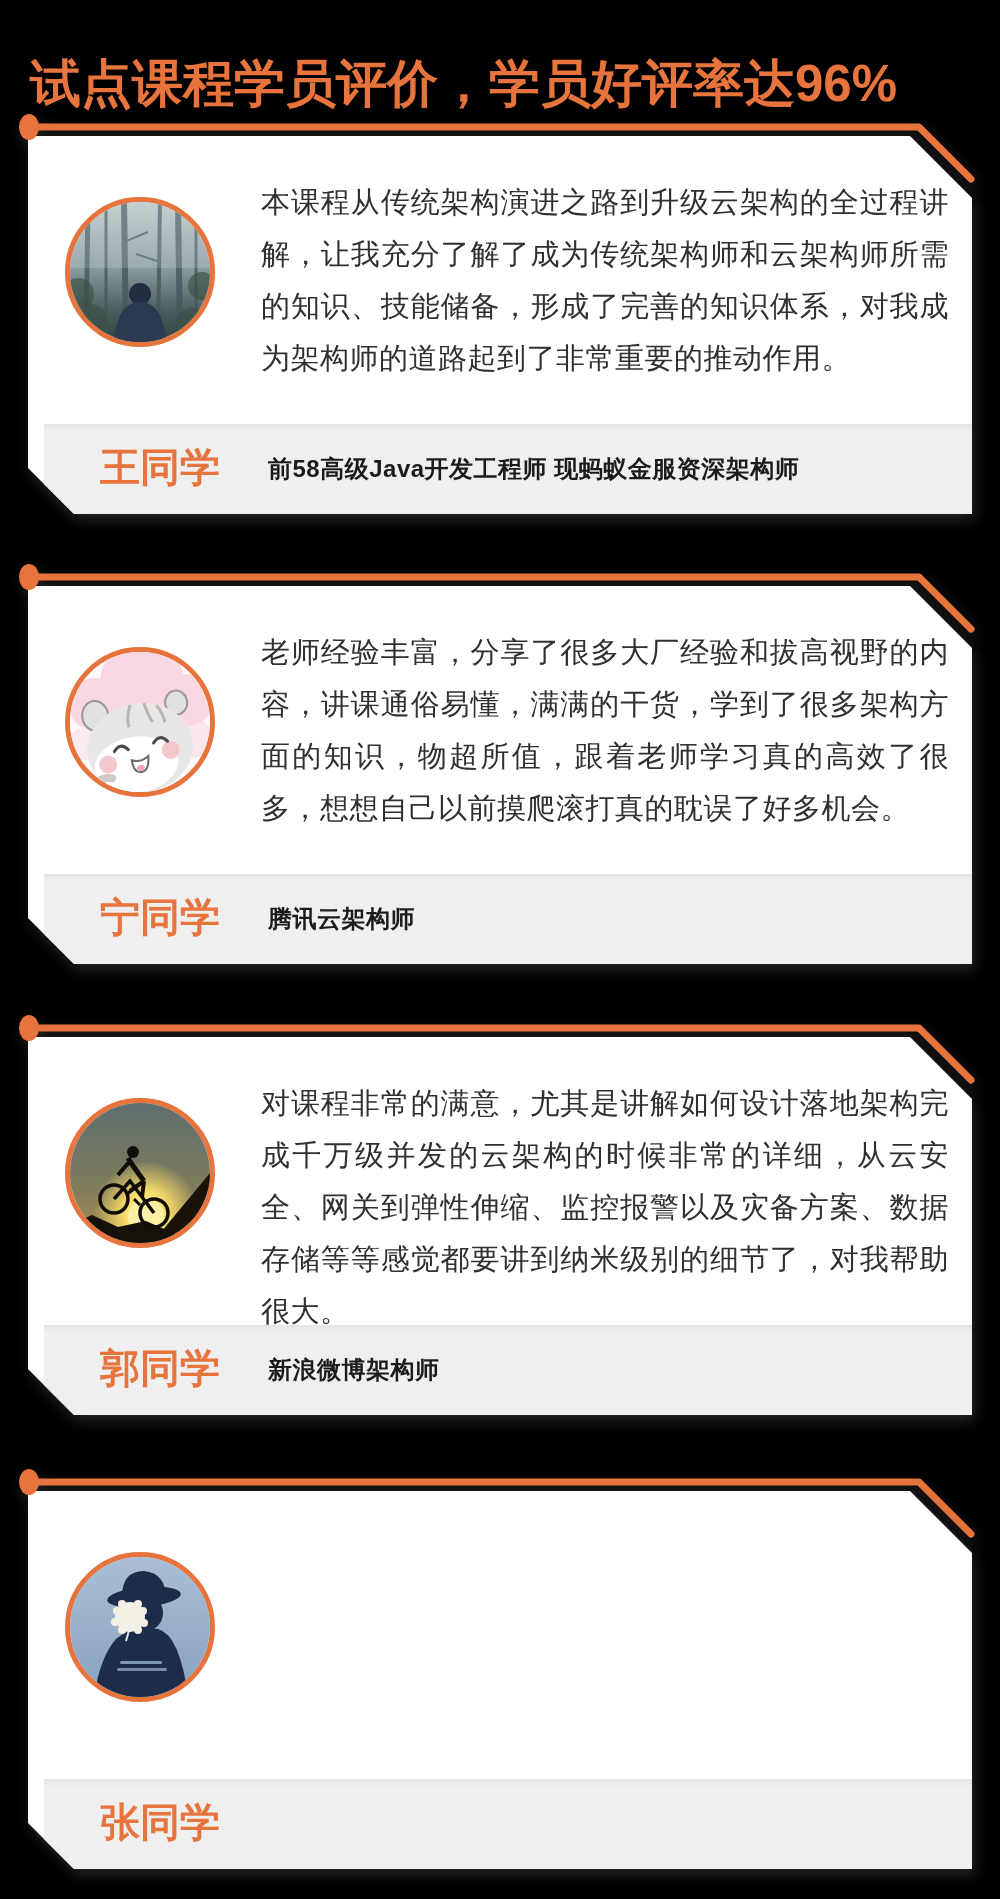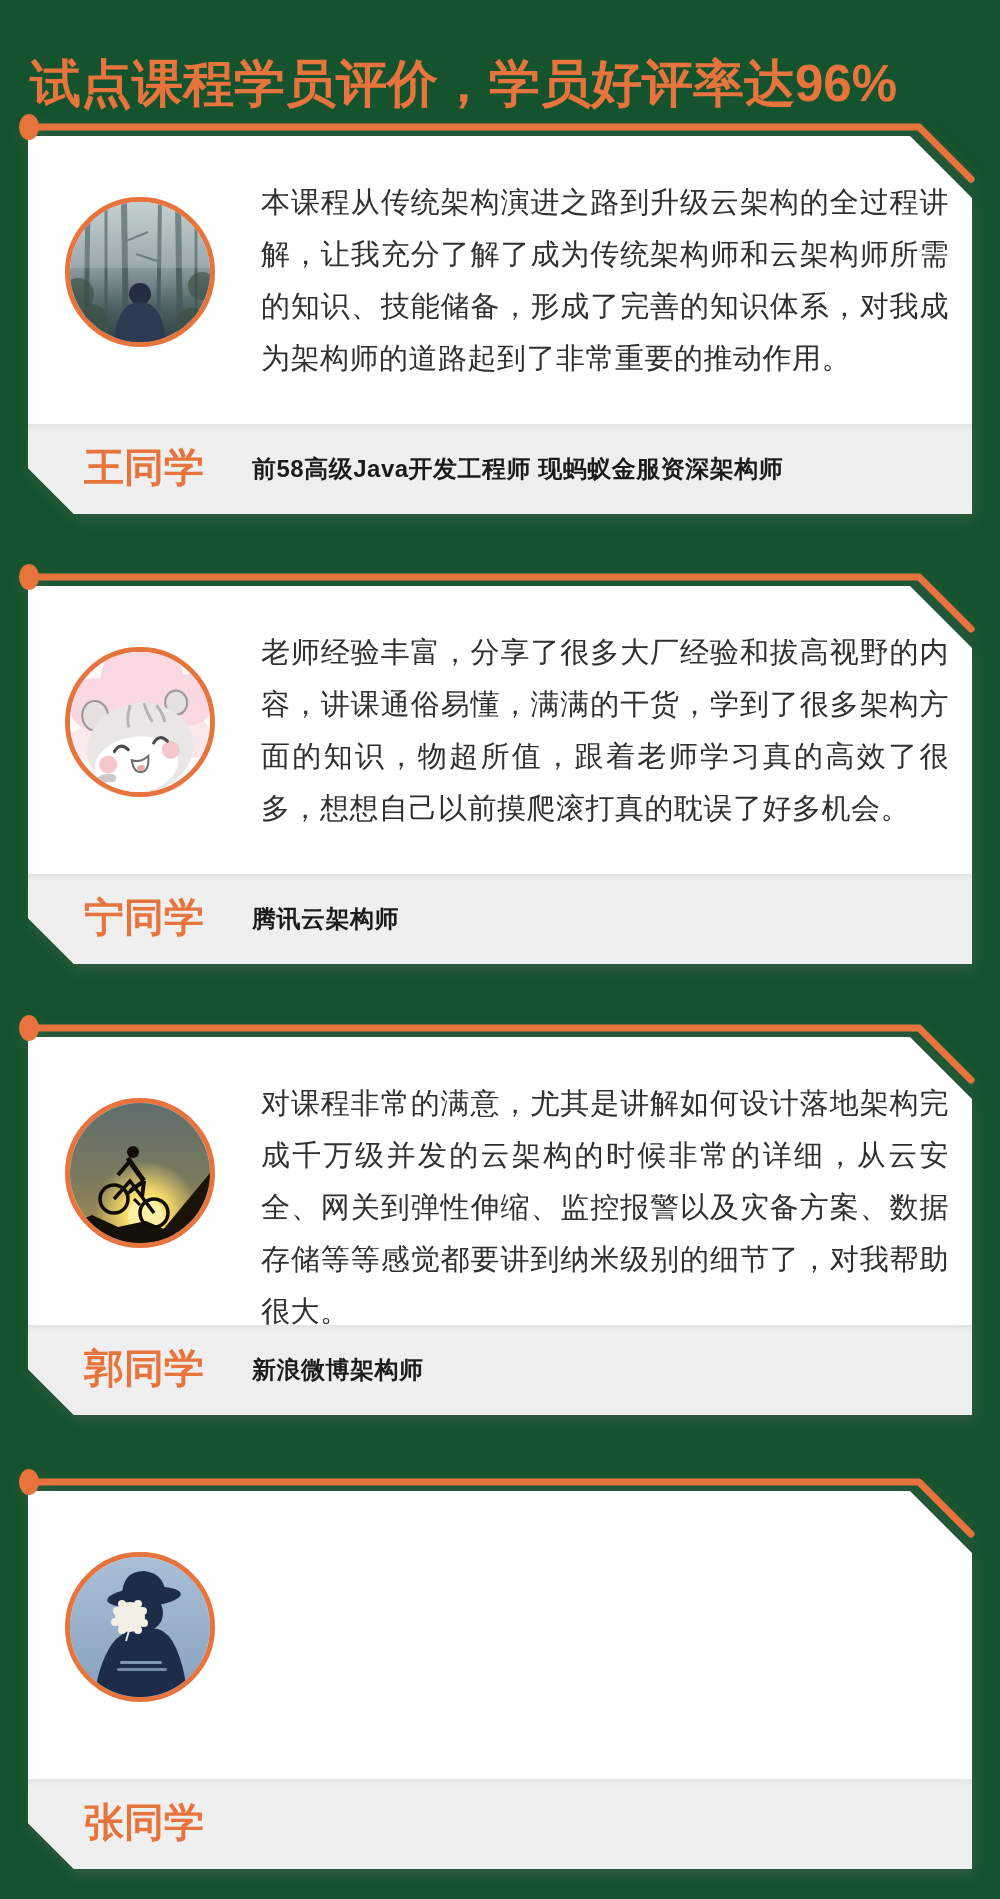--- a/index.html
+++ b/index.html
@@ -1,30 +1,30 @@
 <!DOCTYPE html>
 <html><head>
 <meta charset="utf-8">
 <style>
   html,body{margin:0;padding:0;background:#ffffff;}
-  .page{position:relative;width:1000px;height:1899px;background:#14532d;overflow:hidden;
+  .page{position:relative;width:1000px;height:1899px;background:#000000;overflow:hidden;
         font-family:"Liberation Sans","DejaVu Sans",sans-serif;}
   .page-title{position:absolute;left:30px;top:16px;font-size:51px;font-weight:900;
         color:#E7743C;letter-spacing:0px;white-space:nowrap;}
   .card-wrap{position:absolute;left:28px;width:944px;height:378px;
         filter:drop-shadow(3px 6px 7px rgba(110,110,110,0.33));}
   .decor{position:absolute;left:-12px;top:-24px;width:968px;height:96px;pointer-events:none;z-index:3;}
   .card{position:absolute;inset:0;background:#ffffff;
         clip-path:polygon(0 0, 882px 0, 100% 62px, 100% 100%, 46px 100%, 0 calc(100% - 46px));}
   .avatar{position:absolute;left:37px;top:61px;width:140px;height:140px;border:5px solid #E7743C;
         border-radius:50%;overflow:hidden;background:#dde3e6;}
   .avatar svg{display:block;width:140px;height:140px;}
   .review{position:absolute;left:225px;top:32px;width:688px;margin:8px;
         font-size:29px;line-height:52px;letter-spacing:0.5px;color:#303030;text-align:justify;}
-  .footer{position:absolute;left:0;bottom:0;width:100%;height:90px;background:#EFEFEF;
+  .footer{position:absolute;left:16px;bottom:0;width:100%;height:90px;background:#EFEFEF;
         box-shadow:inset 0 8px 10px -8px rgba(0,0,0,0.10);}
   .stu{position:absolute;left:56px;top:50%;transform:translateY(-52%);
         font-size:40px;font-weight:800;color:#E7743C;white-space:nowrap;}
   .role{position:absolute;left:224px;top:50%;transform:translateY(-50%);
         font-size:24px;font-weight:700;color:#1B1B1B;white-space:nowrap;letter-spacing:0.5px;}
 </style>
 </head>
 <body>
 
 <div class="page">

